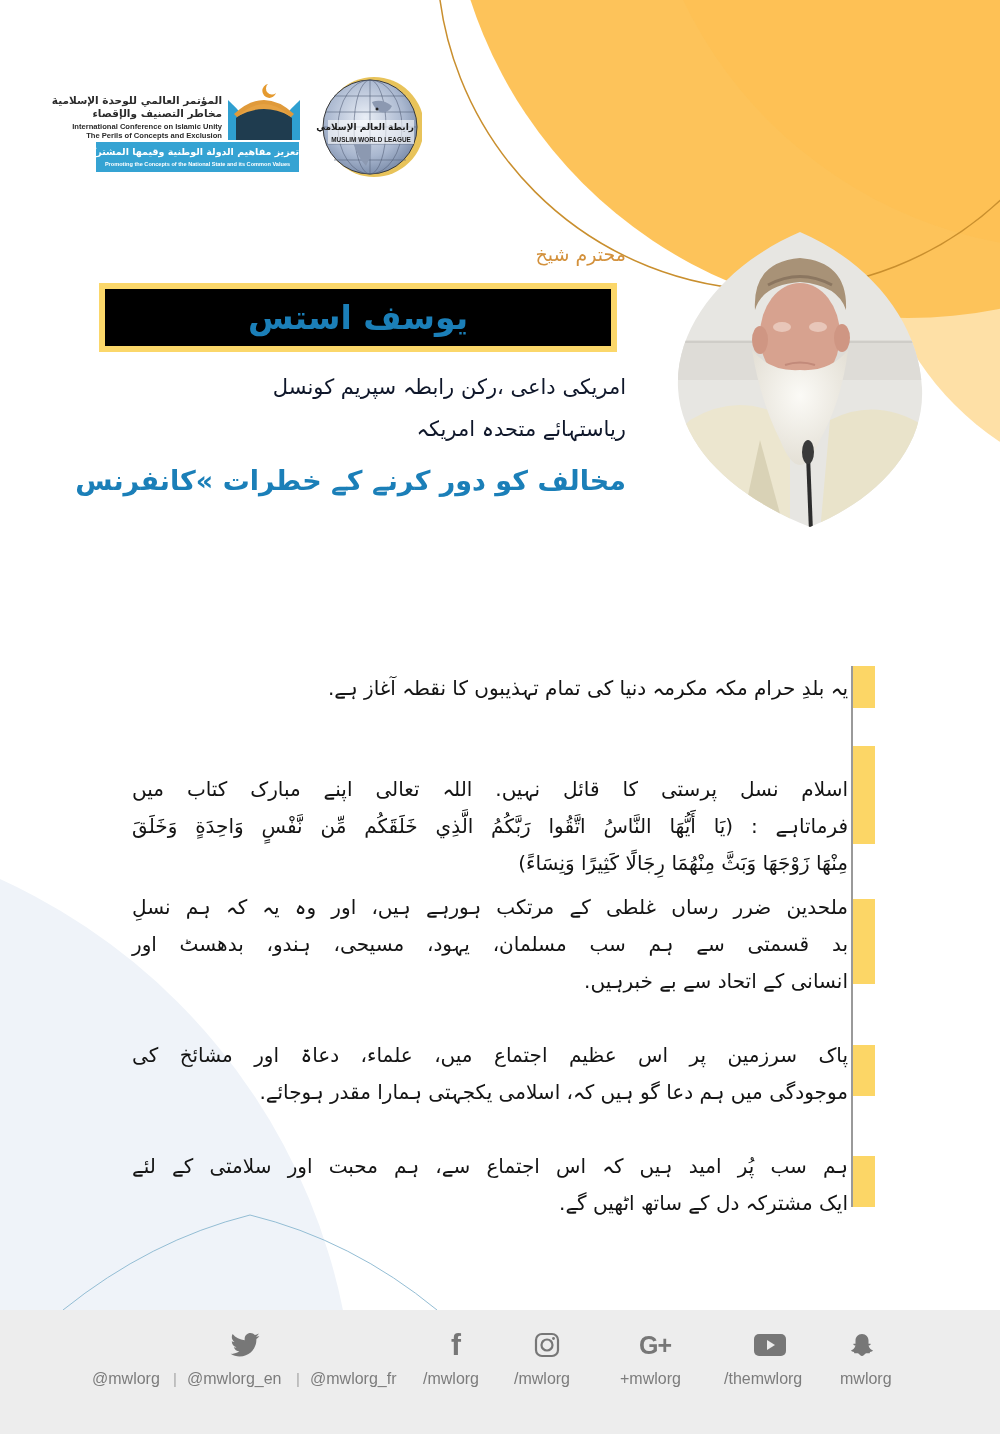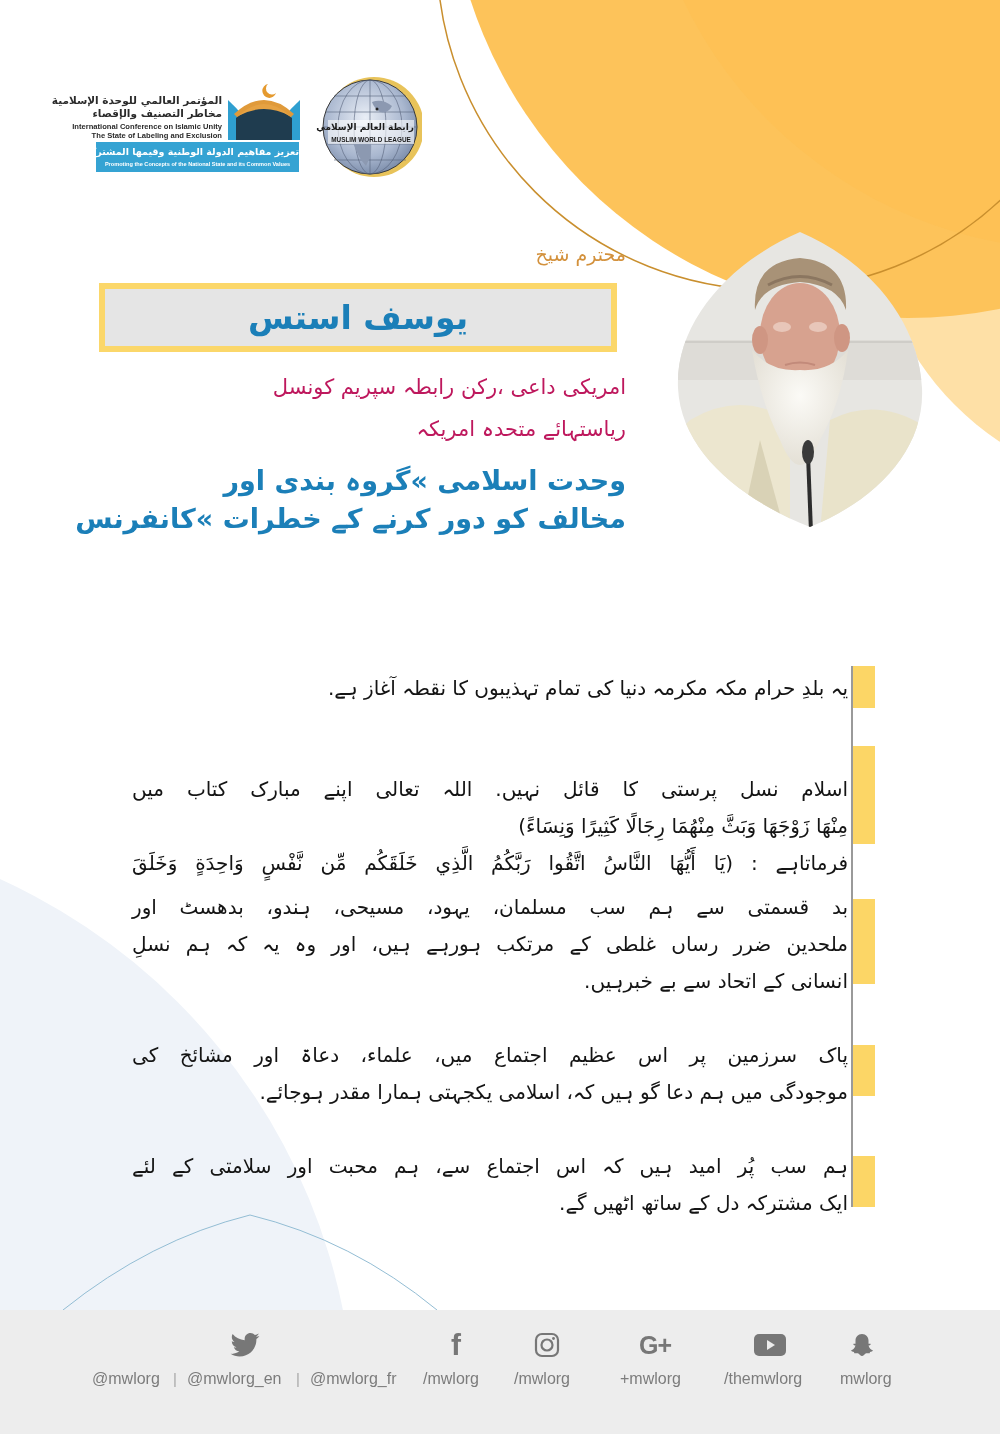--- a/index.html
+++ b/index.html
@@ -17,23 +17,23 @@
   #conf-banner .b-en { display: block; font-family: "Liberation Sans", sans-serif; font-size: 5.6px; font-weight: bold; line-height: 10px; white-space: nowrap; }
 
   
   #mwl-logo { left: 322px; top: 74px; width: 100px; height: 106px; }
   #mwl-logo .g-ar { position: absolute; left: 8px; width: 84px; top: 48px; text-align: left; direction: rtl; font-size: 9px; font-weight: bold; color: #1b1b1b; white-space: nowrap; }
   #mwl-logo .g-en { position: absolute; left: 6px; width: 86px; top: 62px; text-align: center; font-family: "Liberation Sans", sans-serif; font-size: 6.4px; font-weight: bold; color: #1b1b1b; white-space: nowrap; }
 
   
   .col { left: 90px; width: 536px; text-align: right; direction: rtl; white-space: nowrap; }
   #honorific { top: 240px; font-size: 19px; color: #d3913c; line-height: 28px; }
-  #name-box { left: 99px; top: 283px; width: 506px; height: 57px; border: 6px solid #fbd76a; background: #e5e5e5; text-align: center; }
+  #name-box { left: 99px; top: 283px; width: 506px; height: 57px; border: 6px solid #fbd76a; background: #000000; text-align: center; }
   #name-text { display: block; direction: rtl; font-size: 33px; font-weight: bold; color: #1b7fb8; line-height: 57px; }
-  #role { top: 366px; font-size: 21px; color: #be185d; line-height: 42px; }
+  #role { top: 366px; font-size: 21px; color: #0f172a; line-height: 42px; }
   #role span, #title span { display: block; }
   #title { top: 462px; font-size: 27px; font-weight: bold; color: #1b7fb8; line-height: 38px; }
 
   
   #photo { left: 670px; top: 226px; width: 262px; height: 306px; }
 
   
   .quote { right: 152px; width: 716px; direction: rtl; font-size: 20px; line-height: 37px; color: #141414; }
   .quote .ln { display: block; text-align: right; }
   .quote .ln.j { text-align: justify; text-align-last: justify; }
@@ -55,21 +55,21 @@
   <circle cx="1160" cy="200" r="290" fill="#fee0a6"></circle>
   <circle cx="908" cy="-142" r="460" fill="#fdc35a"></circle>
   <circle cx="1080" cy="-190" r="440" fill="#fdc152" opacity="0.7"></circle>
   <circle cx="772" cy="-45" r="335" fill="none" stroke="#c98f2e" stroke-width="1.5"></circle>
 </svg>
 
 <div id="conf-logo" class="layer">
   <span class="ar" style="top:18px;">المؤتمر العالمي للوحدة الإسلامية</span>
   <span class="ar" style="top:31px; letter-spacing:0.5px;">مخاطر التصنيف والإقصاء</span>
   <span class="en" style="top:46px;">International Conference on Islamic Unity</span>
-  <span class="en" style="top:55px;">The State of Labeling and Exclusion</span>
+  <span class="en" style="top:55px;">The Perils of Concepts and Exclusion</span>
   <svg class="abs" style="left:134px; top:4px;" width="72" height="60" viewBox="0 0 72 60">
     <path d="M40,4 a7,7 0 1,0 8,9 a5.5,5.5 0 1,1 -8,-9z" fill="#e59a2f"></path>
     <path d="M0,20 L0,60 L30,60 Q18,36 0,20z" fill="#2f9fd0"></path>
     <path d="M72,20 L72,60 L42,60 Q54,36 72,20z" fill="#2f9fd0"></path>
     <path d="M6,34 Q36,6 66,34 L60,40 Q36,24 12,40z" fill="#e09a3a"></path>
     <path d="M8,38 Q36,16 64,38 L64,60 L8,60z" fill="#1f3c4f"></path>
     <path d="M10,36 Q36,12 62,36 Q36,22 10,36z" fill="#e6a243"></path>
   </svg>
   <div id="conf-banner">
     <span class="b-ar">تعزيز مفاهيم الدولة الوطنية وقيمها المشتركة</span>
@@ -109,21 +109,20 @@
 
 <div id="honorific" class="layer col">محترم شیخ</div>
 <div id="name-box" class="layer">
   <span id="name-text">یوسف استس</span>
 </div>
 <div id="role" class="layer col">
   <span>امریکی داعی ،رکن رابطہ سپریم کونسل</span>
   <span>ریاستہائے متحدہ امریکہ</span>
 </div>
 <div id="title" class="layer col">
-  <span>وحدت اسلامی »گروہ بندی اور</span>
   <span>مخالف کو دور کرنے کے خطرات »کانفرنس</span>
 </div>
 
 <svg id="photo" class="layer" viewBox="670 226 262 306" xmlns="http://www.w3.org/2000/svg">
   <defs>
     <clipPath id="almond">
       <path d="M800,232 C730,262 675,322 678,388 C681,452 742,500 810,527 C876,500 925,450 922,388 C919,322 870,262 800,232Z"></path>
     </clipPath>
     <radialGradient id="beardGrad" cx="50%" cy="40%" r="60%">
       <stop offset="0%" stop-color="#fbfaf6"></stop>
@@ -156,26 +155,26 @@
 <div class="layer qbar" style="top:746px; height:98px;"></div>
 <div class="layer qbar" style="top:899px; height:85px;"></div>
 <div class="layer qbar" style="top:1045px; height:51px;"></div>
 <div class="layer qbar" style="top:1156px; height:51px;"></div>
 
 <div class="layer quote" style="top:670px;">
   <span class="ln">یہ بلدِ حرام مکہ مکرمہ دنیا کی تمام تہذیبوں کا نقطہ آغاز ہے.</span>
 </div>
 <div class="layer quote" style="top:737px;margin-top:34px;">
   <span class="ln j">اسلام نسل پرستی کا قائل نہیں. اللہ تعالی اپنے مبارک کتاب میں</span>
+  <span class="ln j">فرماتاہے : (يَا أَيُّهَا النَّاسُ اتَّقُوا رَبَّكُمُ الَّذِي خَلَقَكُم مِّن نَّفْسٍ وَاحِدَةٍ وَخَلَقَ</span>
   <span class="ln">مِنْهَا زَوْجَهَا وَبَثَّ مِنْهُمَا رِجَالًا كَثِيرًا وَنِسَاءً)</span>
-  <span class="ln j">فرماتاہے : (يَا أَيُّهَا النَّاسُ اتَّقُوا رَبَّكُمُ الَّذِي خَلَقَكُم مِّن نَّفْسٍ وَاحِدَةٍ وَخَلَقَ</span>
 </div>
 <div class="layer quote" style="top:889px;">
+  <span class="ln j">ملحدین ضرر رساں غلطی کے مرتکب ہورہے ہیں، اور وہ یہ کہ ہم نسلِ</span>
   <span class="ln j">بد قسمتی سے ہم سب مسلمان، یہود، مسیحی، ہندو، بدھسٹ اور</span>
-  <span class="ln j">ملحدین ضرر رساں غلطی کے مرتکب ہورہے ہیں، اور وہ یہ کہ ہم نسلِ</span>
   <span class="ln">انسانی کے اتحاد سے بے خبرہیں.</span>
 </div>
 <div class="layer quote" style="top:1037px;">
   <span class="ln j">پاک سرزمین پر اس عظیم اجتماع میں، علماء، دعاۃ اور مشائخ کی</span>
   <span class="ln">موجودگی میں ہم دعا گو ہیں کہ، اسلامی یکجہتی ہمارا مقدر ہوجائے.</span>
 </div>
 <div class="layer quote" style="top:1148px;">
   <span class="ln j">ہم سب پُر امید ہیں کہ اس اجتماع سے، ہم محبت اور سلامتی کے لئے</span>
   <span class="ln">ایک مشترکہ دل کے ساتھ اٹھیں گے.</span>
 </div>

